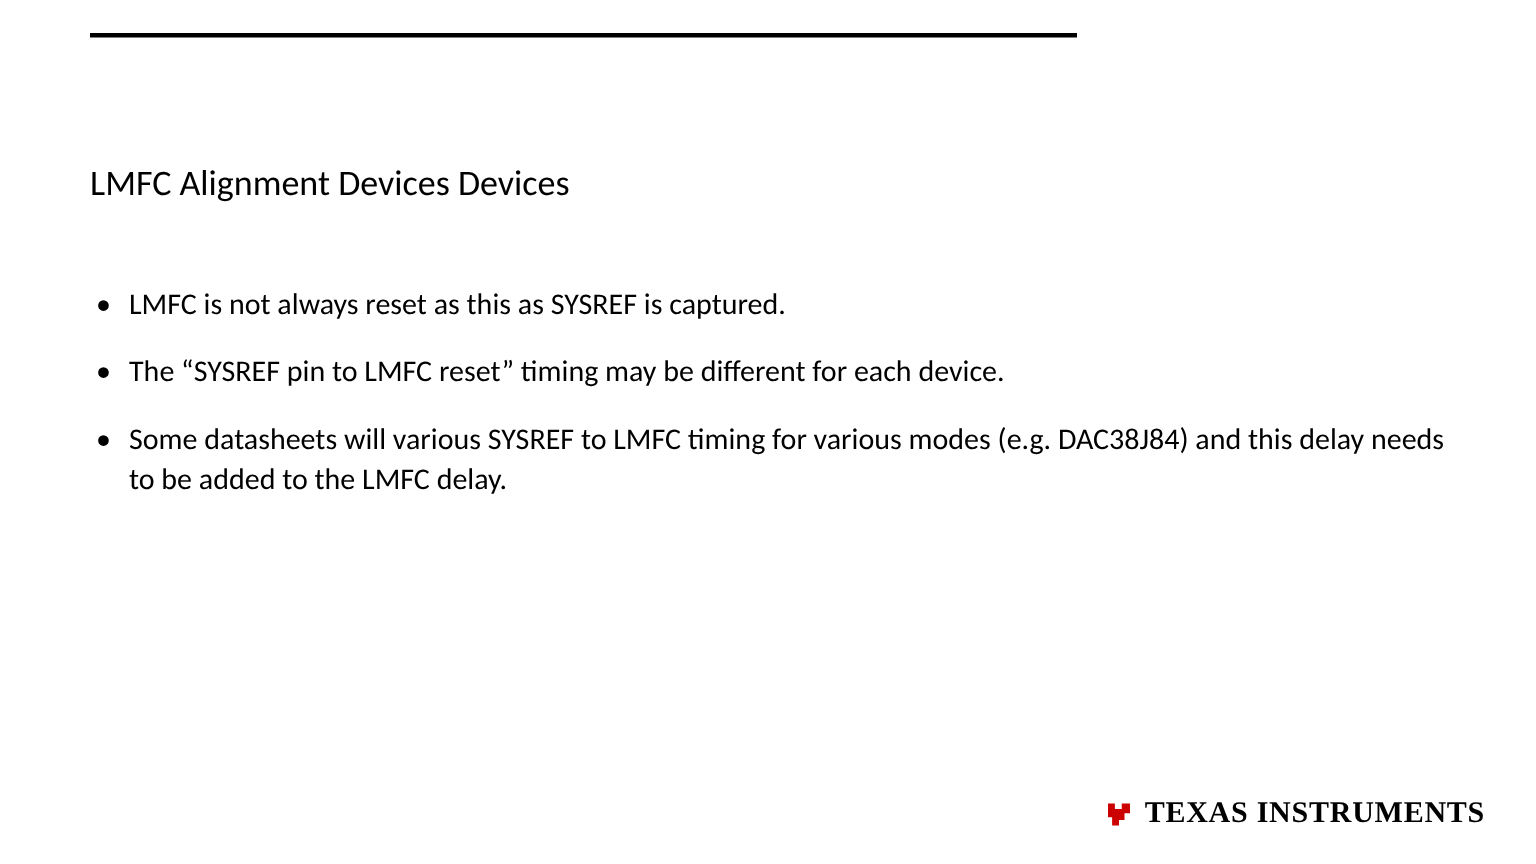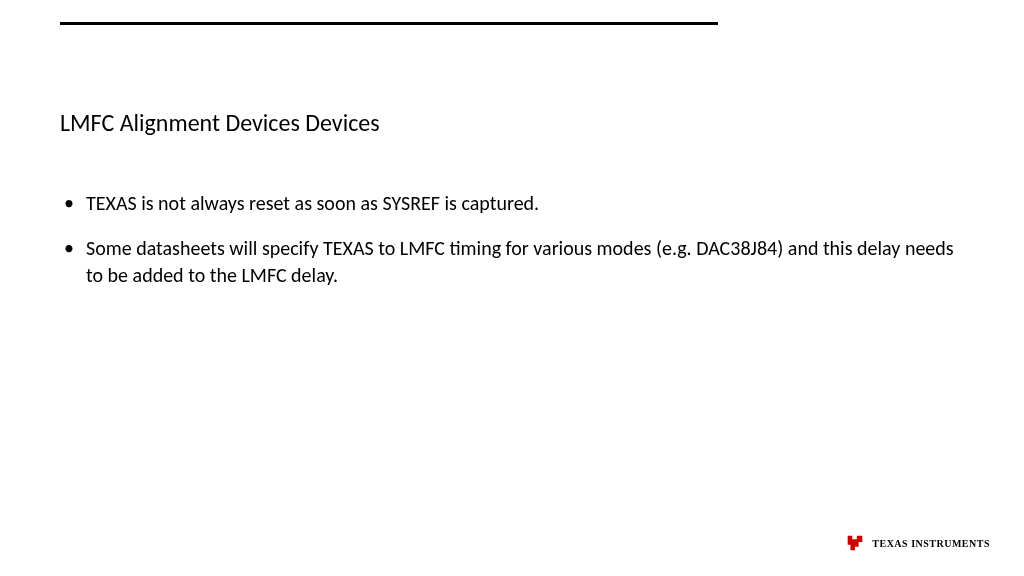--- a/index.html
+++ b/index.html
@@ -62,35 +62,36 @@
       align-items: center;
       gap: 6px;
     }
     .ti-logo-icon {
       width: 22px;
       height: 22px;
     }
     .ti-logo-text {
       font-family: Georgia, "Times New Roman", serif;
       font-weight: 700;
-      font-size: 10px;
+      font-size: 20px;
       letter-spacing: 0.5px;
       color: #000000;
     }
   </style>
 </head>
 <body>
 
 <div class="top-rule"></div>
 
 <h1 class="slide-title">LMFC Alignment Devices Devices</h1>
 
 <ul class="bullets">
-  <li>TEXAS is not always reset as soon as SYSREF is captured.</li>
-  <li>Some datasheets will specify TEXAS to LMFC timing for various modes (e.g. DAC38J84) and this delay needs to be added to the LMFC delay.</li>
+  <li>LMFC is not always reset as this as SYSREF is captured.</li>
+  <li>The “SYSREF pin to LMFC reset” timing may be different for each device.</li>
+  <li>Some datasheets will various SYSREF to LMFC timing for various modes (e.g. DAC38J84) and this delay needs to be added to the LMFC delay.</li>
 </ul>
 
 <div class="footer-logo">
   <span class="ti-logo-icon">
     <svg viewBox="0 0 24 24" width="22" height="22">
       <path d="M4 4 L9 4 L9 8 L14 8 L14 4 L20 4 L20 11 L16 11 L16 16 L12 16 L12 20 L7 20 L7 14 L4 14 Z" fill="#cc0000"></path>
     </svg>
   </span>
   <span class="ti-logo-text">TEXAS INSTRUMENTS</span>
 </div>

